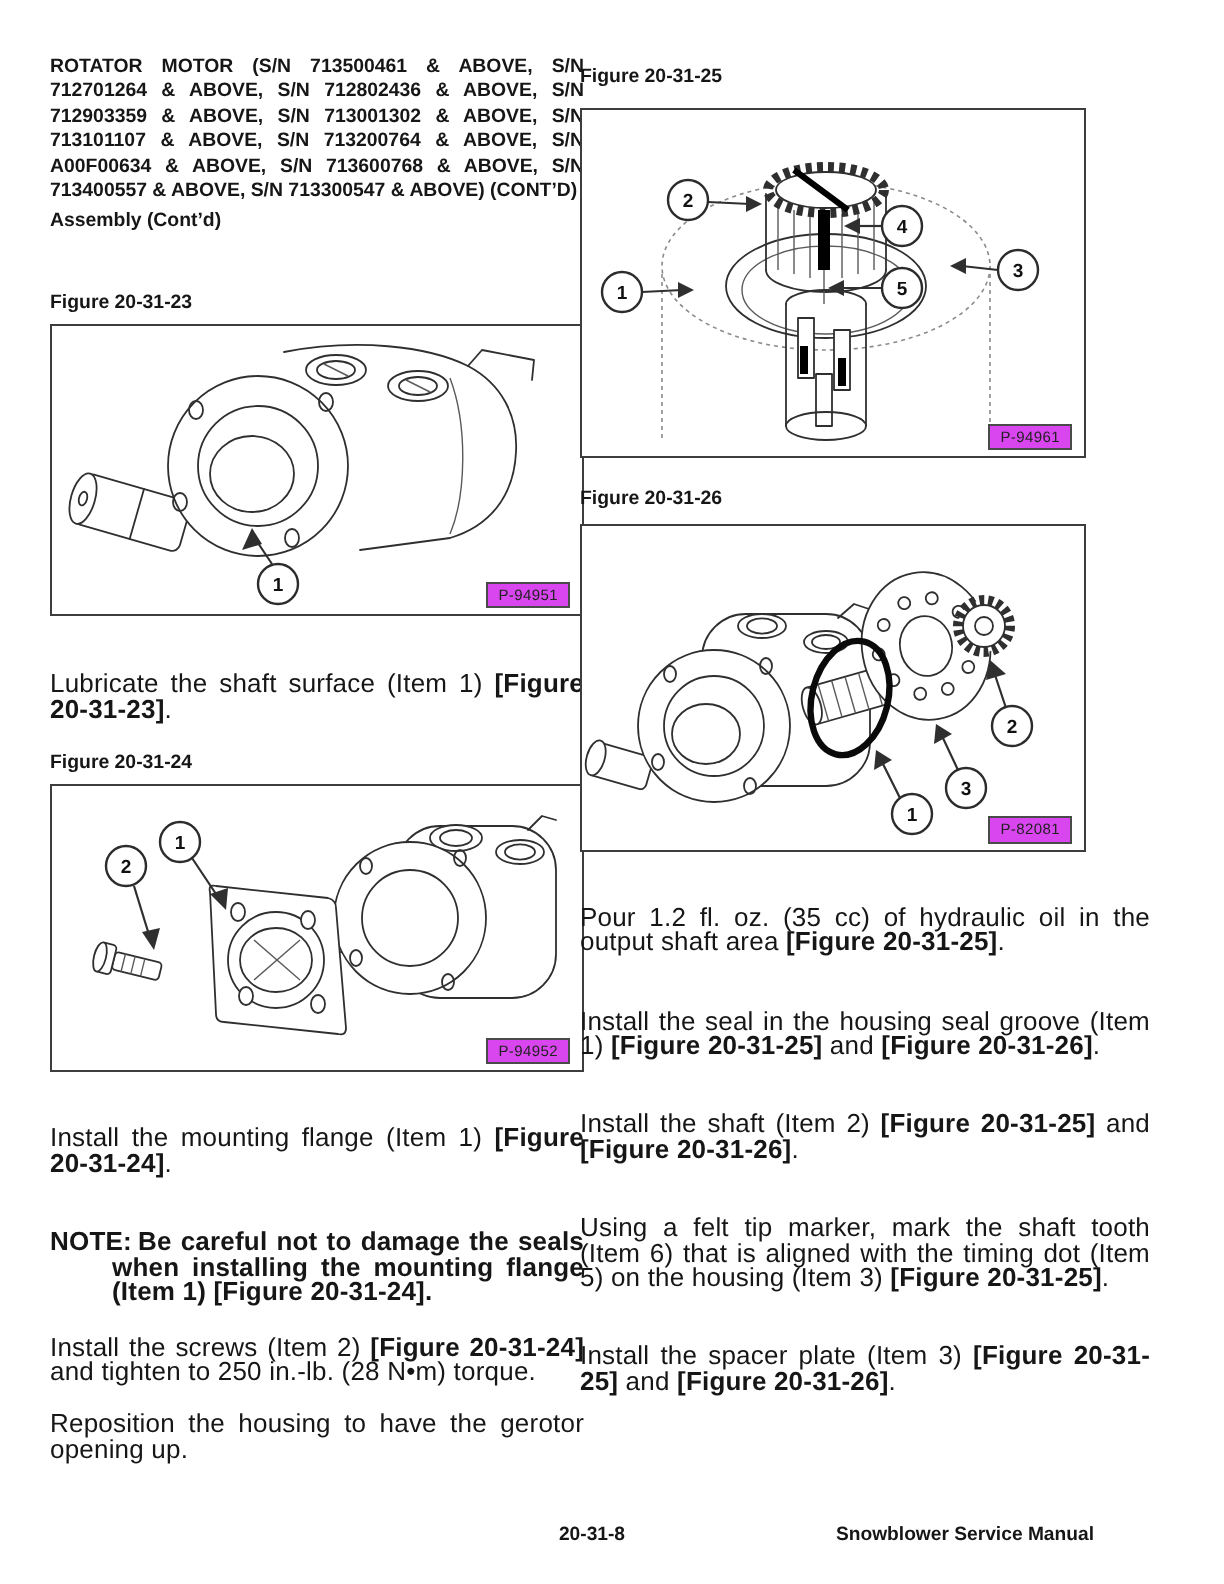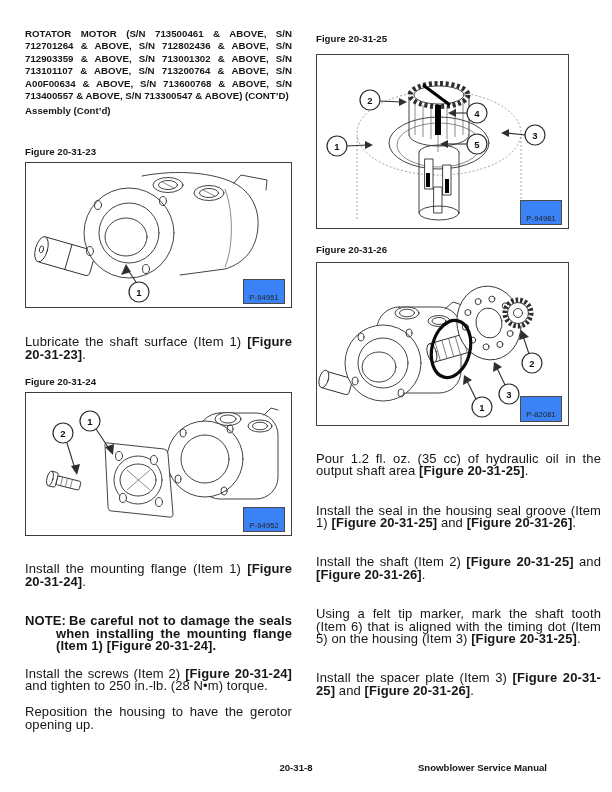--- a/index.html
+++ b/index.html
@@ -1,32 +1,32 @@
 <!DOCTYPE html>
 <html><head>
 <meta charset="utf-8">
 <style>
   html,body{margin:0;padding:0;background:#fff;}
   .page{position:relative;width:601px;height:792px;background:#fff;overflow:hidden;
         font-family:"Liberation Sans",sans-serif;color:#161616;}
   .col{position:absolute;}
   .col-left{left:25px;top:28px;width:267px;}
-  .col-right{left:316px;top:33px;width:285px;}
+  .col-right{left:290px;top:33px;width:285px;}
   .para{margin:0;font-size:13px;line-height:12.4px;text-align:justify;letter-spacing:0.1px;}
   .b{font-weight:bold;}
   .doc-title{font-weight:bold;font-size:9.7px;line-height:12.4px;text-align:justify;margin:0;}
   .h-bold{font-weight:bold;font-size:9.7px;line-height:12.4px;margin:0;text-align:left;}
   .mt3{margin-top:3px;}  .mt4{margin-top:4px;}  .mt5{margin-top:5px;}
   .mt9{margin-top:9px;}  .mt12{margin-top:28px;} .mt13{margin-top:27px;}
   .mt14{margin-top:14px;} .mt15{margin-top:15px;}
   .figbox{position:relative;border:1px solid #3d3d3d;background:#fff;box-sizing:border-box;}
   .figbox svg{display:block;width:100%;height:100%;}
   .w-full{width:100%;}
-  .photo-label{position:absolute;right:6px;bottom:3px;border:1px solid #4a4a4a;background:#3b82f6;
-               font-size:7.5px;line-height:1;padding:14px 5px 2px;color:#222;letter-spacing:0.2px;}
+  .photo-label{position:absolute;right:6px;bottom:3px;border:1px solid #4a4a4a;background:#d946ef;
+               font-size:7.5px;line-height:1;padding:2px 5px 2px;color:#222;letter-spacing:0.2px;}
   .note{padding-left:31px;text-indent:-31px;}
   .note-label{font-weight:bold;margin-right:3px;}
   .footer-page{position:absolute;top:762px;left:13px;width:566px;text-align:center;
                font-weight:bold;font-size:9.6px;margin:0;}
   .footer-title{position:absolute;top:762px;right:54px;font-weight:bold;font-size:9.6px;margin:0;text-align:center;}
   
   .ln{stroke:#2f2f2f;stroke-width:0.9;fill:none;stroke-linejoin:round;stroke-linecap:round;}
   .lnf{stroke:#2f2f2f;stroke-width:0.9;fill:#fff;stroke-linejoin:round;stroke-linecap:round;}
   .lt{stroke:#5a5a5a;stroke-width:0.7;fill:none;}
   .dash{stroke:#8a8a8a;stroke-width:0.8;fill:none;stroke-dasharray:2,2;}

